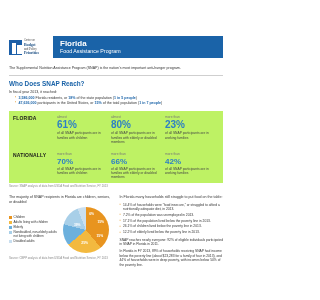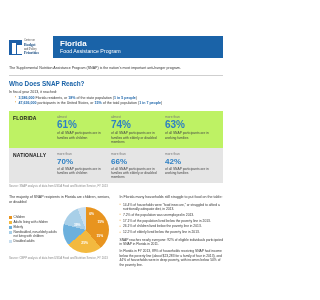--- a/index.html
+++ b/index.html
@@ -54,21 +54,21 @@
   }
   .bullets li::before {
     content: "\25AA"; position: absolute; left: 0; top: -0.4px; color: #e8a33d; font-size: 3.4px;
   }
   .hl { color: #1a63a8; font-weight: bold; }
 
   
   .stats { margin-top: 5px; }
   .stat-row { display: flex; padding: 4px 4px 4px 4px; }
   .stat-row.fl { background: #bef264; }
-  .stat-row.nat { background: #e5e5e5; }
+  .stat-row.nat { background: #bef264; }
   .row-label {
     width: 44px; flex: 0 0 44px; font-size: 5px; font-weight: bold; color: #1a1a1a; letter-spacing: 0.2px;
   }
   .stat-cell { flex: 1; padding-right: 5px; }
   .stat-pre { font-size: 3.3px; color: #777; line-height: 4px; }
   .stat-num { font-size: 10px; font-weight: bold; color: #2e80c4; line-height: 11px; margin: 0.5px 0 1px; }
   .stat-num.small { font-size: 8px; line-height: 9px; }
   .stat-desc { font-size: 3.3px; line-height: 4.2px; color: #444; }
 
   .src-note { font-size: 2.8px; color: #8a8a8a; line-height: 3.6px; margin: 2px 0 0 0; }
@@ -146,26 +146,26 @@
   <div class="stats">
     <div class="stat-row fl">
       <div class="row-label">FLORIDA</div>
       <div class="stat-cell">
         <div class="stat-pre">almost</div>
         <div class="stat-num">61%</div>
         <div class="stat-desc">of all SNAP participants are in families with children</div>
       </div>
       <div class="stat-cell">
         <div class="stat-pre">almost</div>
-        <div class="stat-num">74%</div>
+        <div class="stat-num">80%</div>
         <div class="stat-desc">of all SNAP participants are in families with elderly or disabled members</div>
       </div>
       <div class="stat-cell">
         <div class="stat-pre">more than</div>
-        <div class="stat-num">63%</div>
+        <div class="stat-num">23%</div>
         <div class="stat-desc">of all SNAP participants are in working families</div>
       </div>
     </div>
     <div class="stat-row nat">
       <div class="row-label">NATIONALLY</div>
       <div class="stat-cell">
         <div class="stat-pre">more than</div>
         <div class="stat-num small">70%</div>
         <div class="stat-desc">of all SNAP participants are in families with children</div>
       </div>

